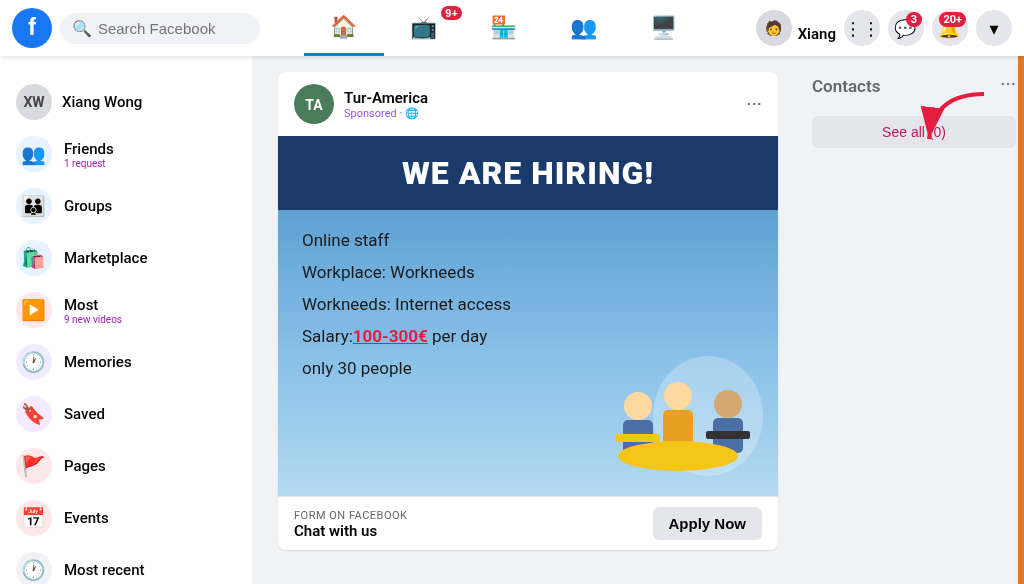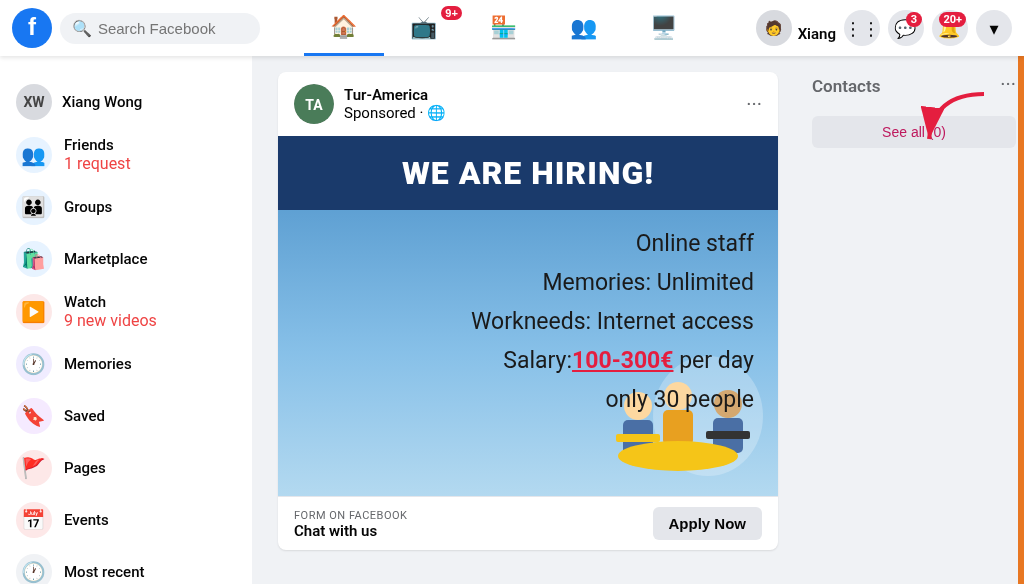--- a/index.html
+++ b/index.html
@@ -68,21 +68,21 @@
     .sidebar-item {
       display: flex; align-items: center; gap: 12px; padding: 8px;
       border-radius: 8px; cursor: pointer;
     }
     .sidebar-icon {
       width: 36px; height: 36px; border-radius: 50%;
       display: flex; align-items: center; justify-content: center;
       font-size: 20px; flex-shrink: 0;
     }
     .sidebar-label { font-size: 15px; font-weight: 500; color: #050505; }
-    .sidebar-sub { font-size: 16px; color: #ef4444; font-weight: 400; }
+    .sidebar-sub { font-size: 10px; color: #a21caf; font-weight: 400; }
     .sidebar-label-wrap { display: flex; flex-direction: column; }
 
     
     .main-feed {
       flex: 1; overflow-y: auto; padding: 16px 16px;
       display: flex; justify-content: center;
     }
     .feed-inner { width: 500px; }
     .post-card {
       background: #fff; border-radius: 8px;
@@ -91,38 +91,38 @@
     }
     .post-header {
       display: flex; align-items: center; padding: 12px 16px; gap: 10px;
     }
     .post-avatar {
       width: 40px; height: 40px; border-radius: 50%; background: #c0c0c0;
       overflow: hidden; display: flex; align-items: center; justify-content: center; flex-shrink: 0;
     }
     .post-meta { flex: 1; }
     .post-name { font-size: 15px; font-weight: 600; color: #050505; }
-    .post-sponsored { font-size: 15px; color: #000000; }
+    .post-sponsored { font-size: 11px; color: #8b5cf6; }
     .post-more { font-size: 20px; color: #65676b; cursor: pointer; }
     .post-image {
       width: 100%;
       background: linear-gradient(180deg, #4a90c8 0%, #87c0e8 60%, #b3d9f0 100%);
       min-height: 360px; position: relative; overflow: hidden;
     }
     .hiring-banner {
       background: #1a3a6b; padding: 18px 36px;
       text-align: center;
     }
     .hiring-banner-text {
       color: #fff; font-size: 32px; font-weight: 900; letter-spacing: 1px;
     }
     .post-image-body {
       padding: 20px 24px; position: relative; z-index: 2;
     }
-    .post-line { font-size: 23px; color: #1a1a1a; margin-bottom: 12px; font-weight: 400; text-align: right; }
+    .post-line { font-size: 17px; color: #1a1a1a; margin-bottom: 12px; font-weight: 400; }
     .salary-red { color: #e41e3f; font-weight: 700; text-decoration: underline; }
     .illustration {
       position: absolute; bottom: 0; right: 0; width: 200px; height: 180px;
       display: flex; align-items: flex-end; justify-content: flex-end;
     }
     
     .post-footer-form {
       padding: 10px 16px; border-top: 1px solid #e4e6eb;
       display: flex; align-items: flex-end; justify-content: space-between;
     }
@@ -243,21 +243,21 @@
     </div>
 
     <div class="sidebar-item">
       <div class="sidebar-icon" style="background:#e7f3ff;">🛍️</div>
       <span class="sidebar-label">Marketplace</span>
     </div>
 
     <div class="sidebar-item">
       <div class="sidebar-icon" style="background:#fce8e8;">▶️</div>
       <div class="sidebar-label-wrap">
-        <span class="sidebar-label">Watch</span>
+        <span class="sidebar-label">Most</span>
         <span class="sidebar-sub">9 new videos</span>
       </div>
     </div>
 
     <div class="sidebar-item">
       <div class="sidebar-icon" style="background:#f0ecff;">🕐</div>
       <span class="sidebar-label">Memories</span>
     </div>
 
     <div class="sidebar-item">
@@ -302,21 +302,21 @@
         </div>
 
         <div class="post-image">
 
           <div class="hiring-banner">
             <div class="hiring-banner-text">WE ARE HIRING!</div>
           </div>
 
           <div class="post-image-body">
             <div class="post-line">Online staff</div>
-            <div class="post-line">Memories: Unlimited</div>
+            <div class="post-line">Workplace: Workneeds</div>
             <div class="post-line">Workneeds: Internet access</div>
             <div class="post-line">
               <span>Salary:</span><span class="salary-red">100-300€</span><span> per day</span>
             </div>
             <div class="post-line">only 30 people</div>
           </div>
 
           <div class="illustration">
             <svg width="200" height="180" viewBox="0 0 200 180">
 

